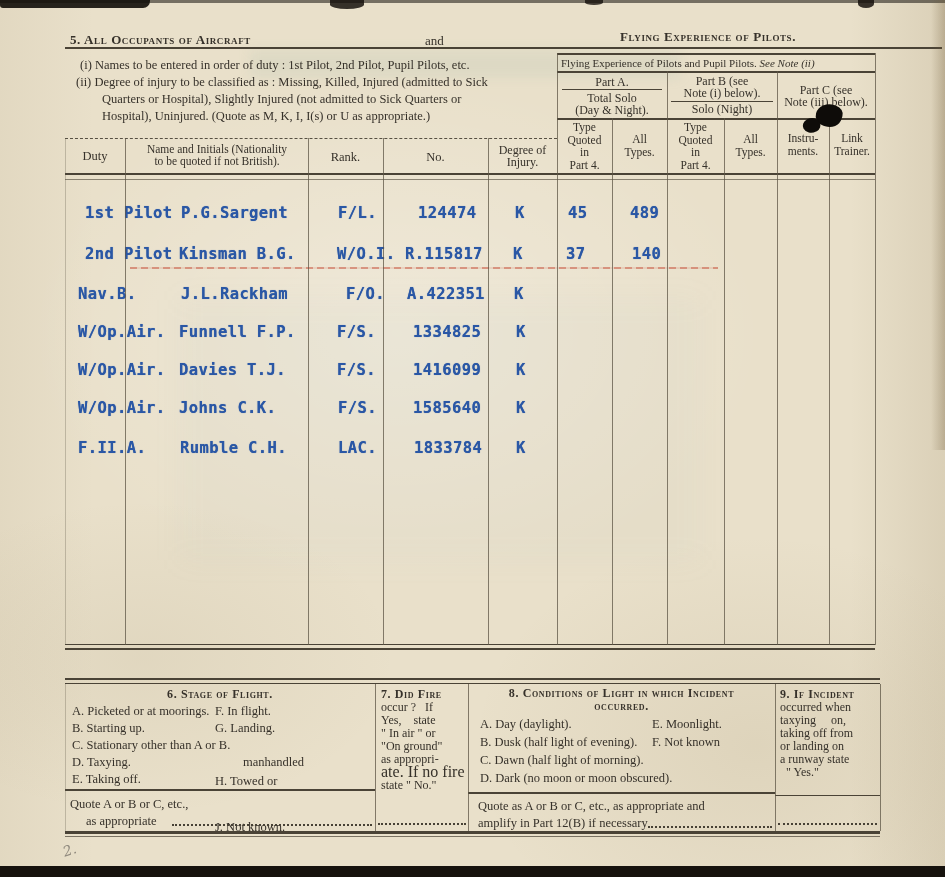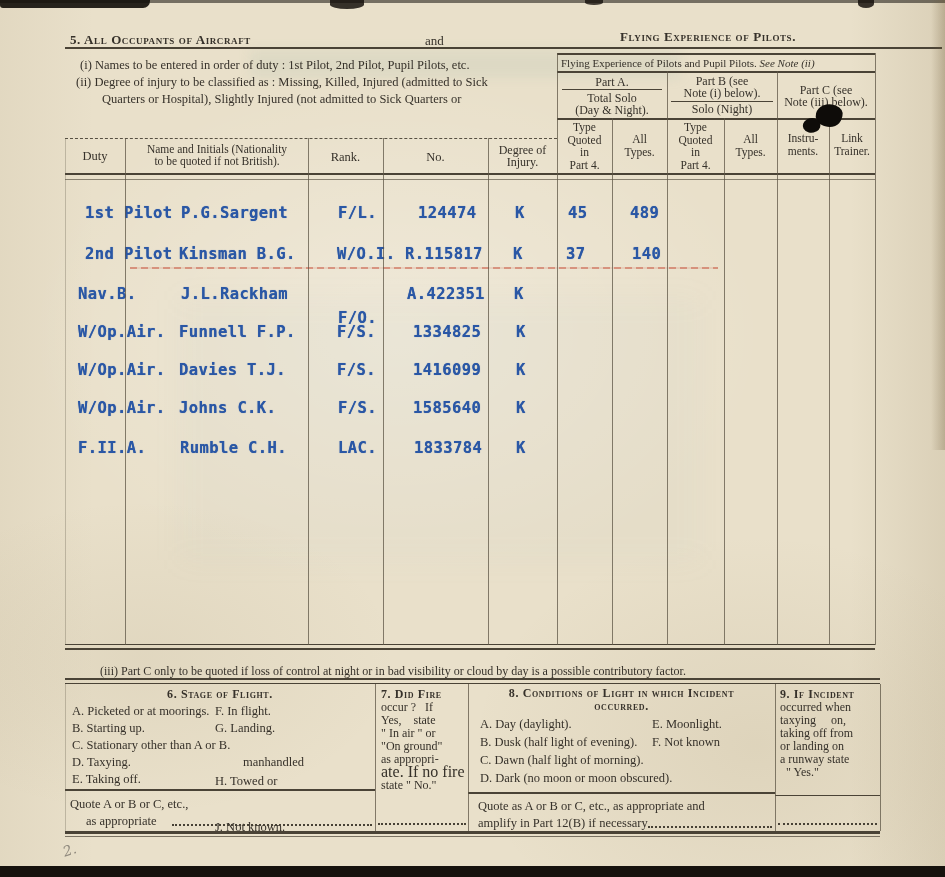--- a/index.html
+++ b/index.html
@@ -44,20 +44,21 @@
   <div class="ghost" style="left:250px;top:50px;width:430px;height:28px;background:rgba(140,175,155,.12);filter:blur(6px);"></div>
   <div class="ghost" style="left:180px;top:300px;width:520px;height:260px;background:rgba(150,180,170,.05);filter:blur(14px);"></div>
 
   <div class="t sc" style="left:70px;top:33px;font-size:13px;">5. All Occupants of Aircraft</div>
   <div class="t" style="left:425px;top:34px;font-size:13px;">and</div>
   <div class="t sc" style="left:620px;top:30px;font-size:13px;">Flying Experience of Pilots.</div>
 
   <div class="t" style="left:80px;top:58px;">(i)  Names to be entered in order of duty :  1st Pilot, 2nd Pilot, Pupil Pilots, etc.</div>
   <div class="t" style="left:76px;top:75px;">(ii) Degree of injury to be classified as : Missing, Killed, Injured (admitted to Sick</div>
   <div class="t" style="left:102px;top:92px;">Quarters or Hospital), Slightly Injured (not admitted to Sick Quarters or</div>
+  <div class="t" style="left:102px;top:109px;">Hospital), Uninjured.   (Quote as M, K, I, I(s) or U as appropriate.)</div>
 
   <div class="t sm" style="left:561px;top:57px;width:312px;font-size:11px;">
     <span>Flying Experience of Pilots and Pupil Pilots.</span>
     <span class="it">See Note (ii)</span>
   </div>
   <div class="t ctr sm" style="left:557px;top:76px;width:110px;font-size:12px;">Part A.</div>
   <div class="t ctr sm" style="left:557px;top:92px;width:110px;font-size:12px;">Total Solo</div>
   <div class="t ctr sm" style="left:557px;top:104px;width:110px;font-size:12px;">(Day &amp; Night).</div>
   <div class="t ctr sm" style="left:667px;top:75px;width:110px;font-size:12px;">Part B (see</div>
   <div class="t ctr sm" style="left:667px;top:87px;width:110px;font-size:12px;">Note (i) below).</div>
@@ -120,21 +121,21 @@
     <span class="mono" style="left:513px;top:245px;">K</span>
     <span class="mono" style="left:566px;top:245px;">37</span>
     <span class="mono" style="left:632px;top:245px;">140</span>
   </div>
 
   <div class="redline" style="left:130px;top:267px;width:588px;"></div>
 
   <div>
     <span class="mono" style="left:78px;top:285px;">Nav.B.</span>
     <span class="mono" style="left:181px;top:285px;">J.L.Rackham</span>
-    <span class="mono" style="left:338px;top:285px;margin-top:24px;">F/O.</span>
+    <span class="mono" style="left:346px;top:285px;">F/O.</span>
     <span class="mono" style="left:407px;top:285px;">A.422351</span>
     <span class="mono" style="left:514px;top:285px;">K</span>
   </div>
 
   <div>
     <span class="mono" style="left:78px;top:323px;">W/Op.Air.</span>
     <span class="mono" style="left:179px;top:323px;">Funnell F.P.</span>
     <span class="mono" style="left:337px;top:323px;">F/S.</span>
     <span class="mono" style="left:413px;top:323px;">1334825</span>
     <span class="mono" style="left:516px;top:323px;">K</span>
@@ -157,21 +158,20 @@
   </div>
 
   <div>
     <span class="mono" style="left:78px;top:439px;">F.II.A.</span>
     <span class="mono" style="left:180px;top:439px;">Rumble C.H.</span>
     <span class="mono" style="left:338px;top:439px;">LAC.</span>
     <span class="mono" style="left:414px;top:439px;">1833784</span>
     <span class="mono" style="left:516px;top:439px;">K</span>
   </div>
 
-  <div class="t" style="left:100px;top:664px;font-size:12px;">(iii)  Part C only to be quoted if loss of control at night or in bad visibility or cloud by day is a possible contributory factor.</div>
 
   <div class="t sc ctr" style="left:65px;top:687px;width:310px;font-size:12px;">6. Stage of Flight.</div>
   <div class="t" style="left:72px;top:704px;">A. Picketed or at moorings.</div>
   <div class="t" style="left:72px;top:721px;">B. Starting up.</div>
   <div class="t" style="left:72px;top:738px;">C. Stationary other than A or B.</div>
   <div class="t" style="left:72px;top:755px;">D. Taxying.</div>
   <div class="t" style="left:72px;top:772px;">E. Taking off.</div>
   <div class="t" style="left:215px;top:704px;">F. In flight.</div>
   <div class="t" style="left:215px;top:721px;">G. Landing.</div>
   <div class="t" style="left:215px;top:774px;">H. Towed or</div>

